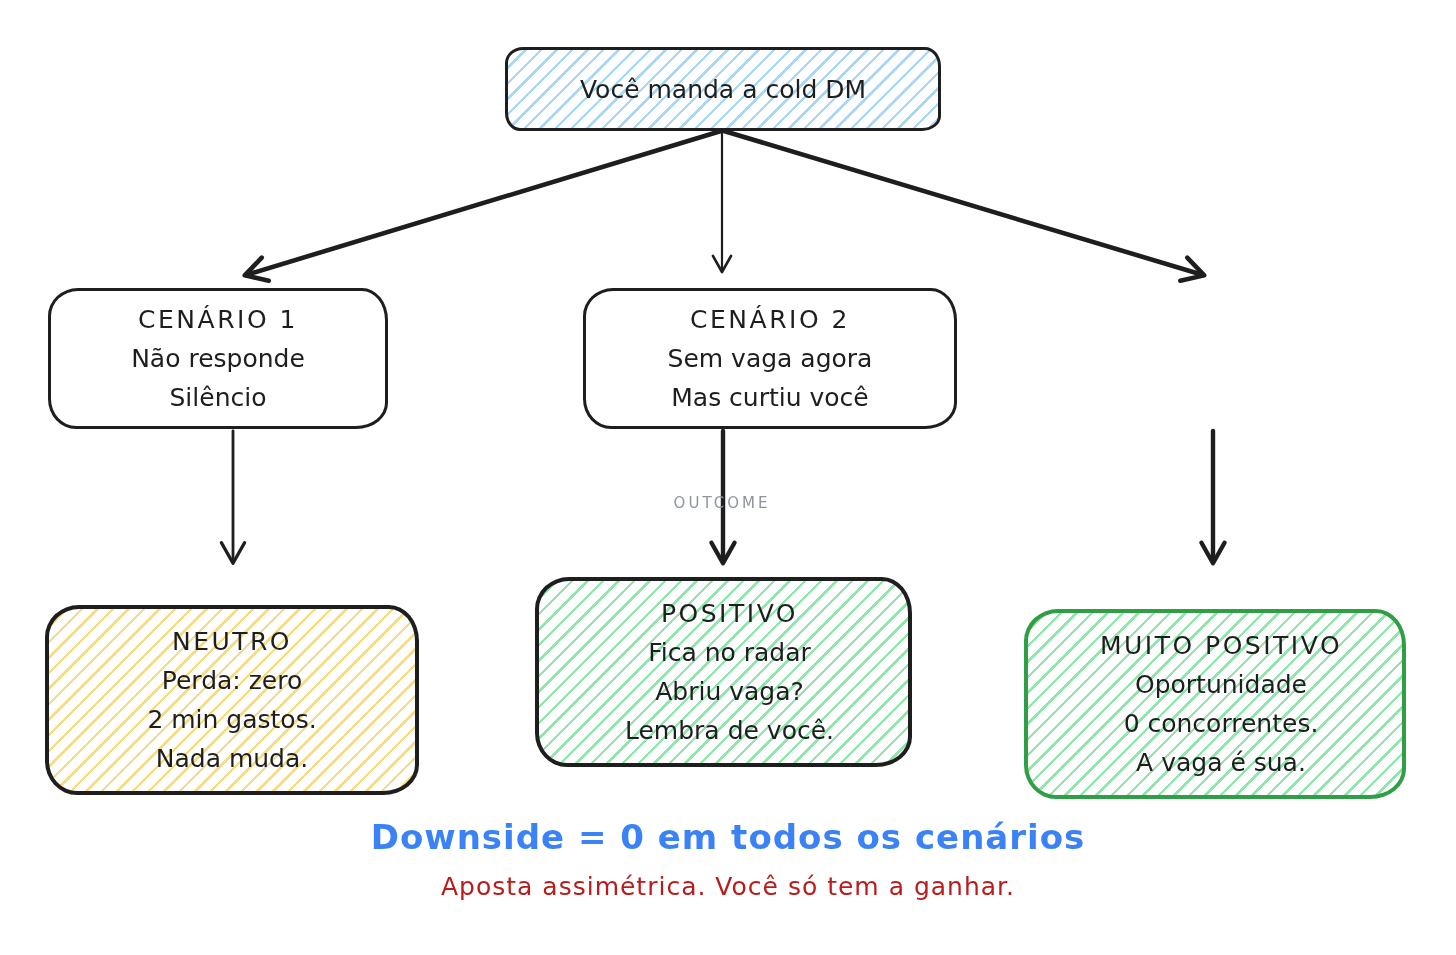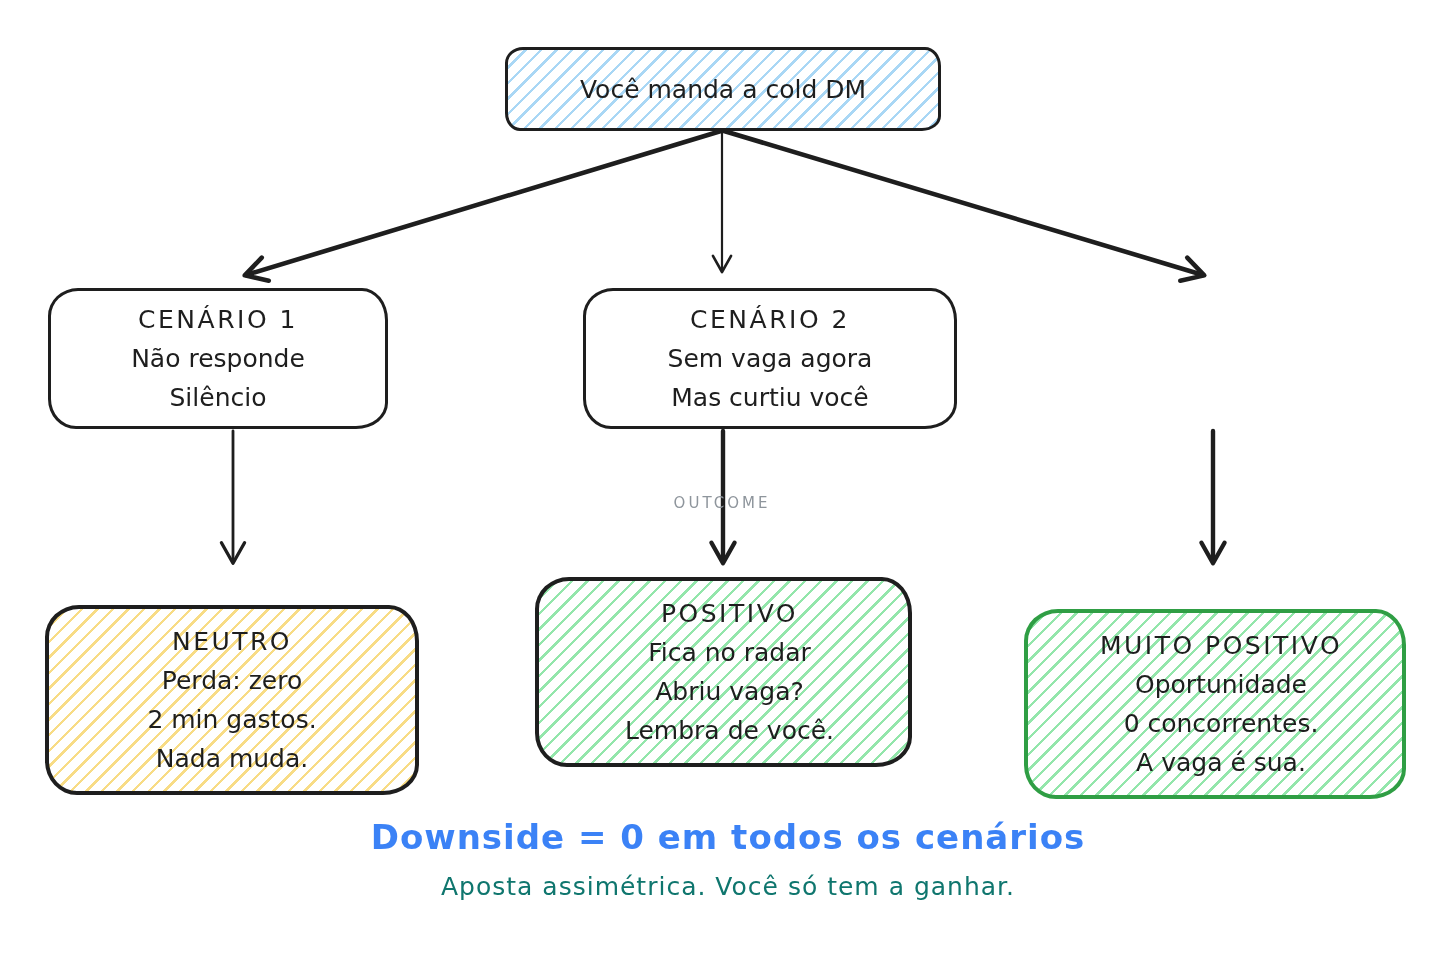--- a/index.html
+++ b/index.html
@@ -101,21 +101,21 @@
     letter-spacing: 1px;
     color: #3b82f6;
   }
   .footer-subtitle {
     position: absolute;
     left: 0; top: 872px;
     width: 1456px;
     text-align: center;
     font-size: 25px;
     letter-spacing: 1px;
-    color: #0f766e;
+    color: #b91c1c;
   }
 </style>
 </head>
 <body>
 
 <div class="stage">
 
   <svg class="arrow-layer" viewBox="0 0 1456 955" xmlns="http://www.w3.org/2000/svg">
     <defs>
       <marker id="vhead" viewBox="0 0 12 12" refX="9.5" refY="6" markerWidth="7" markerHeight="7" orient="auto" markerUnits="strokeWidth">

